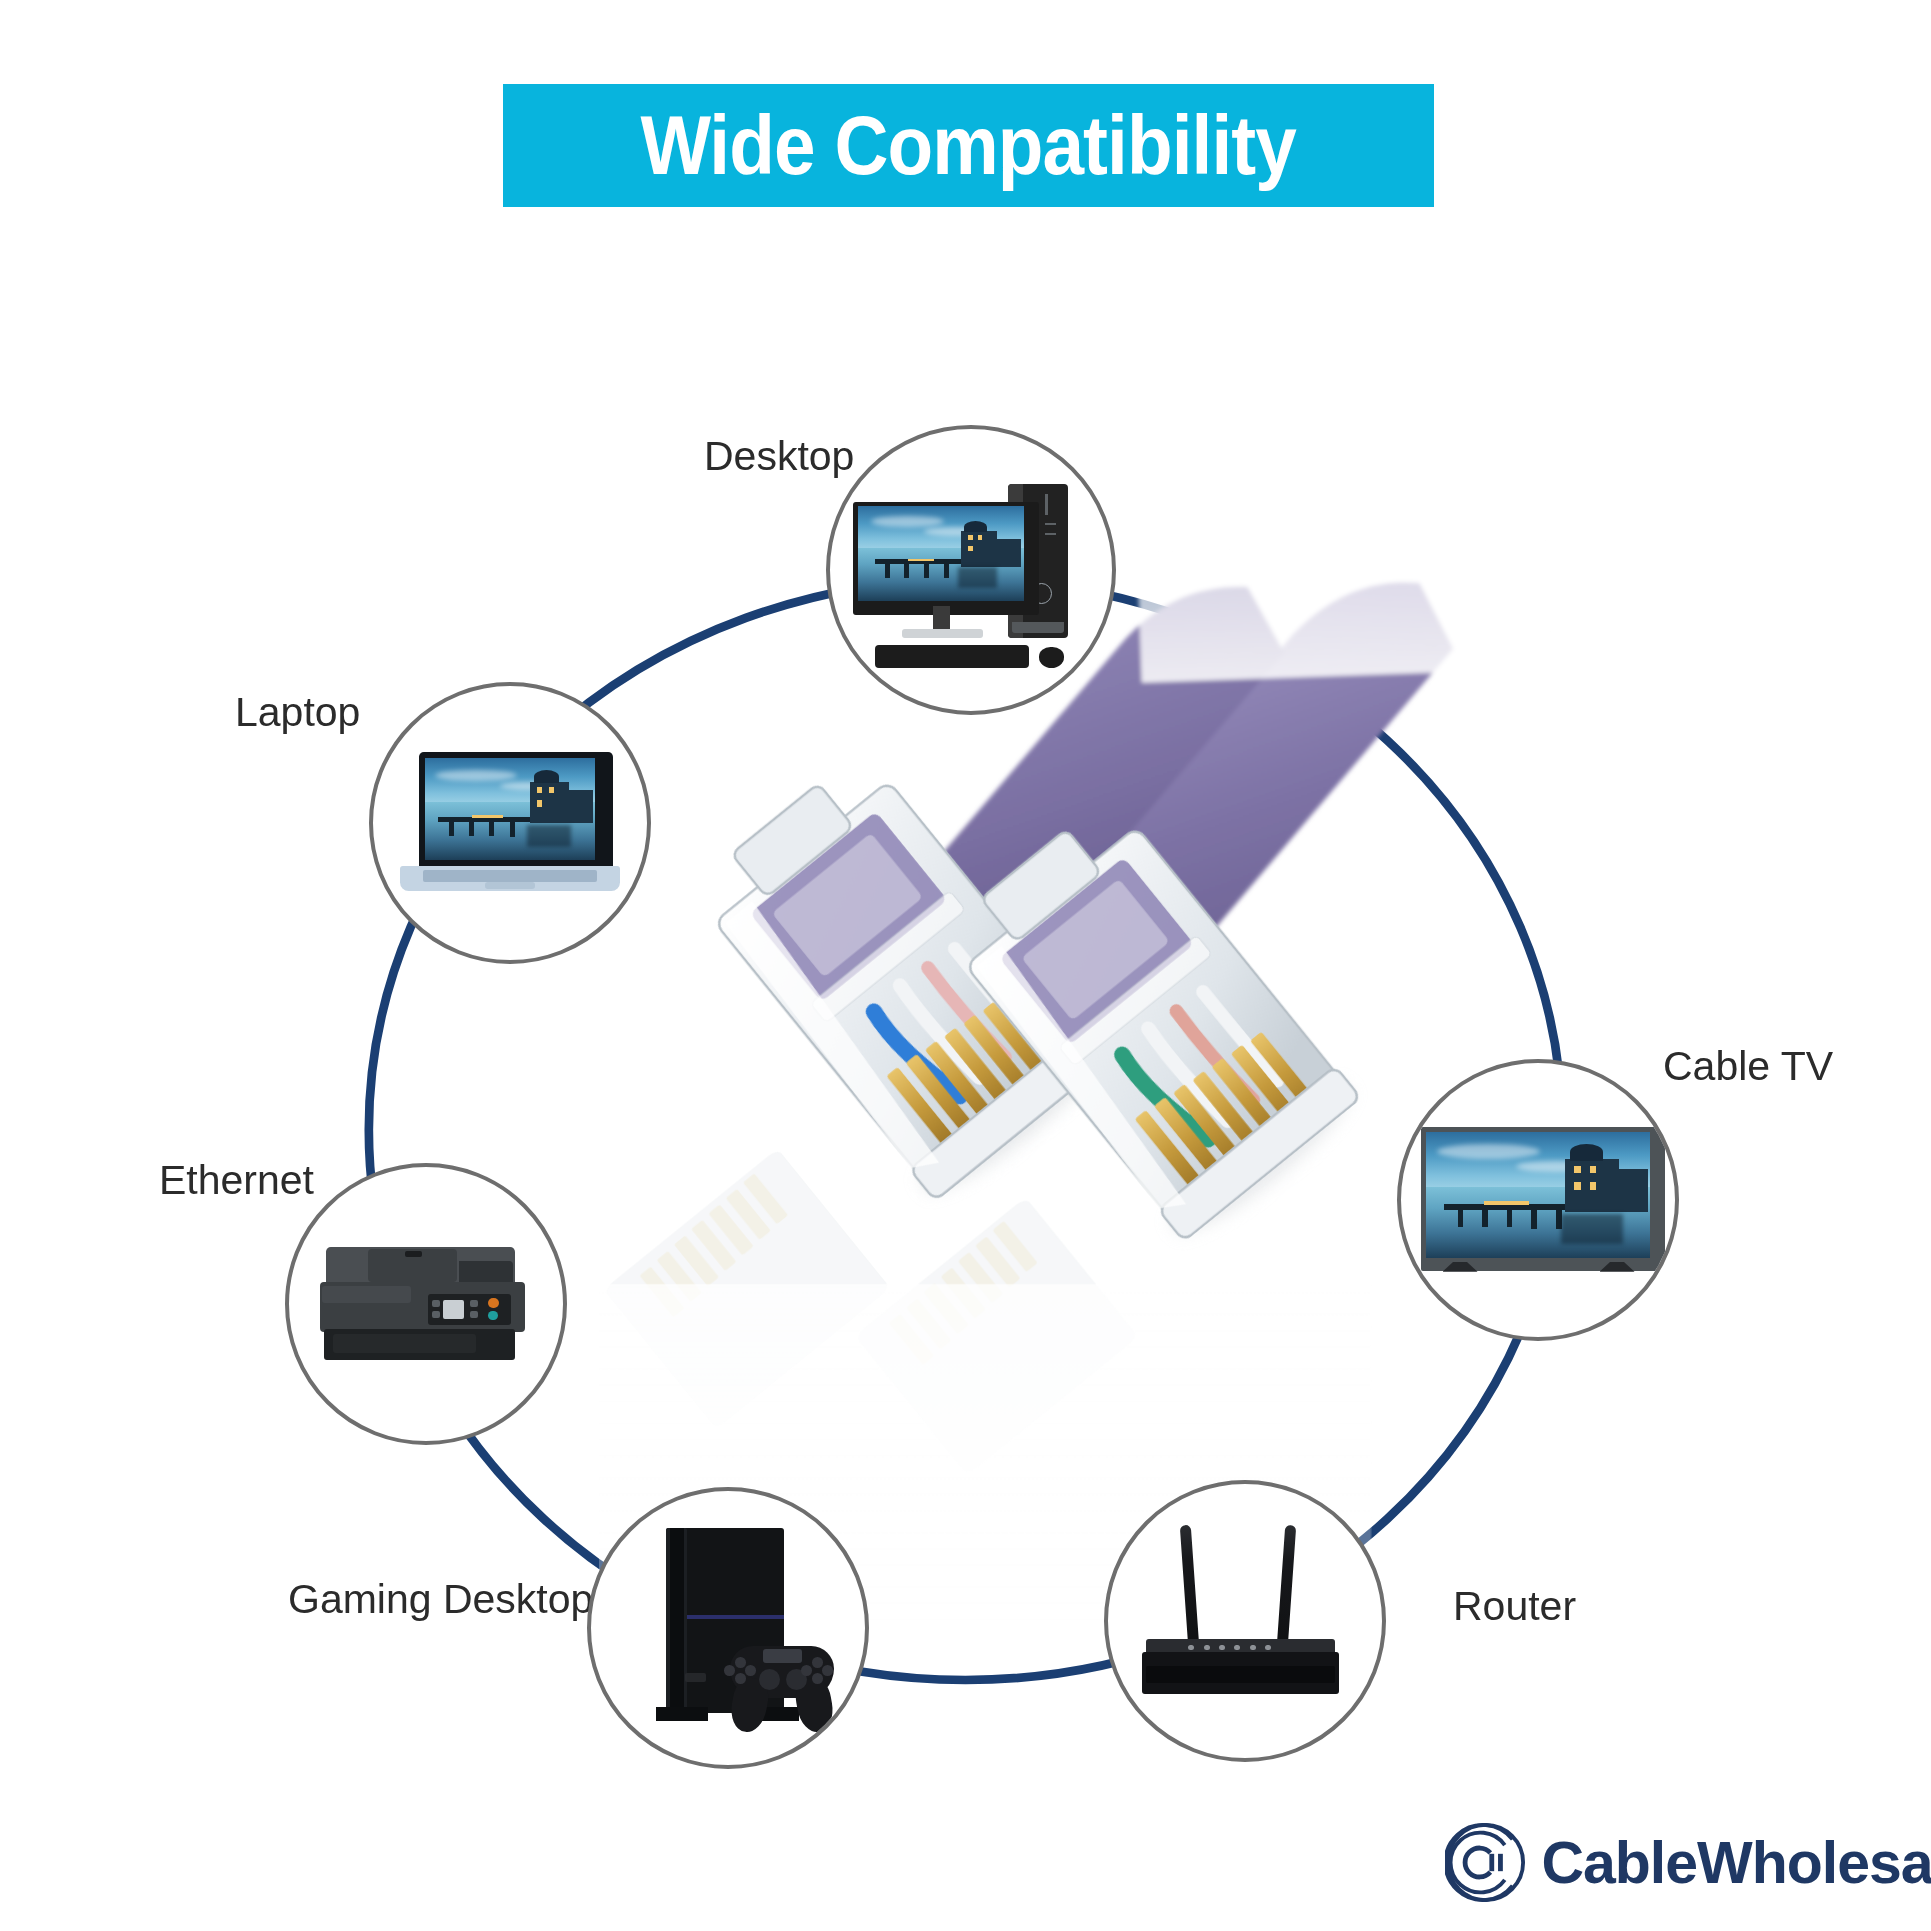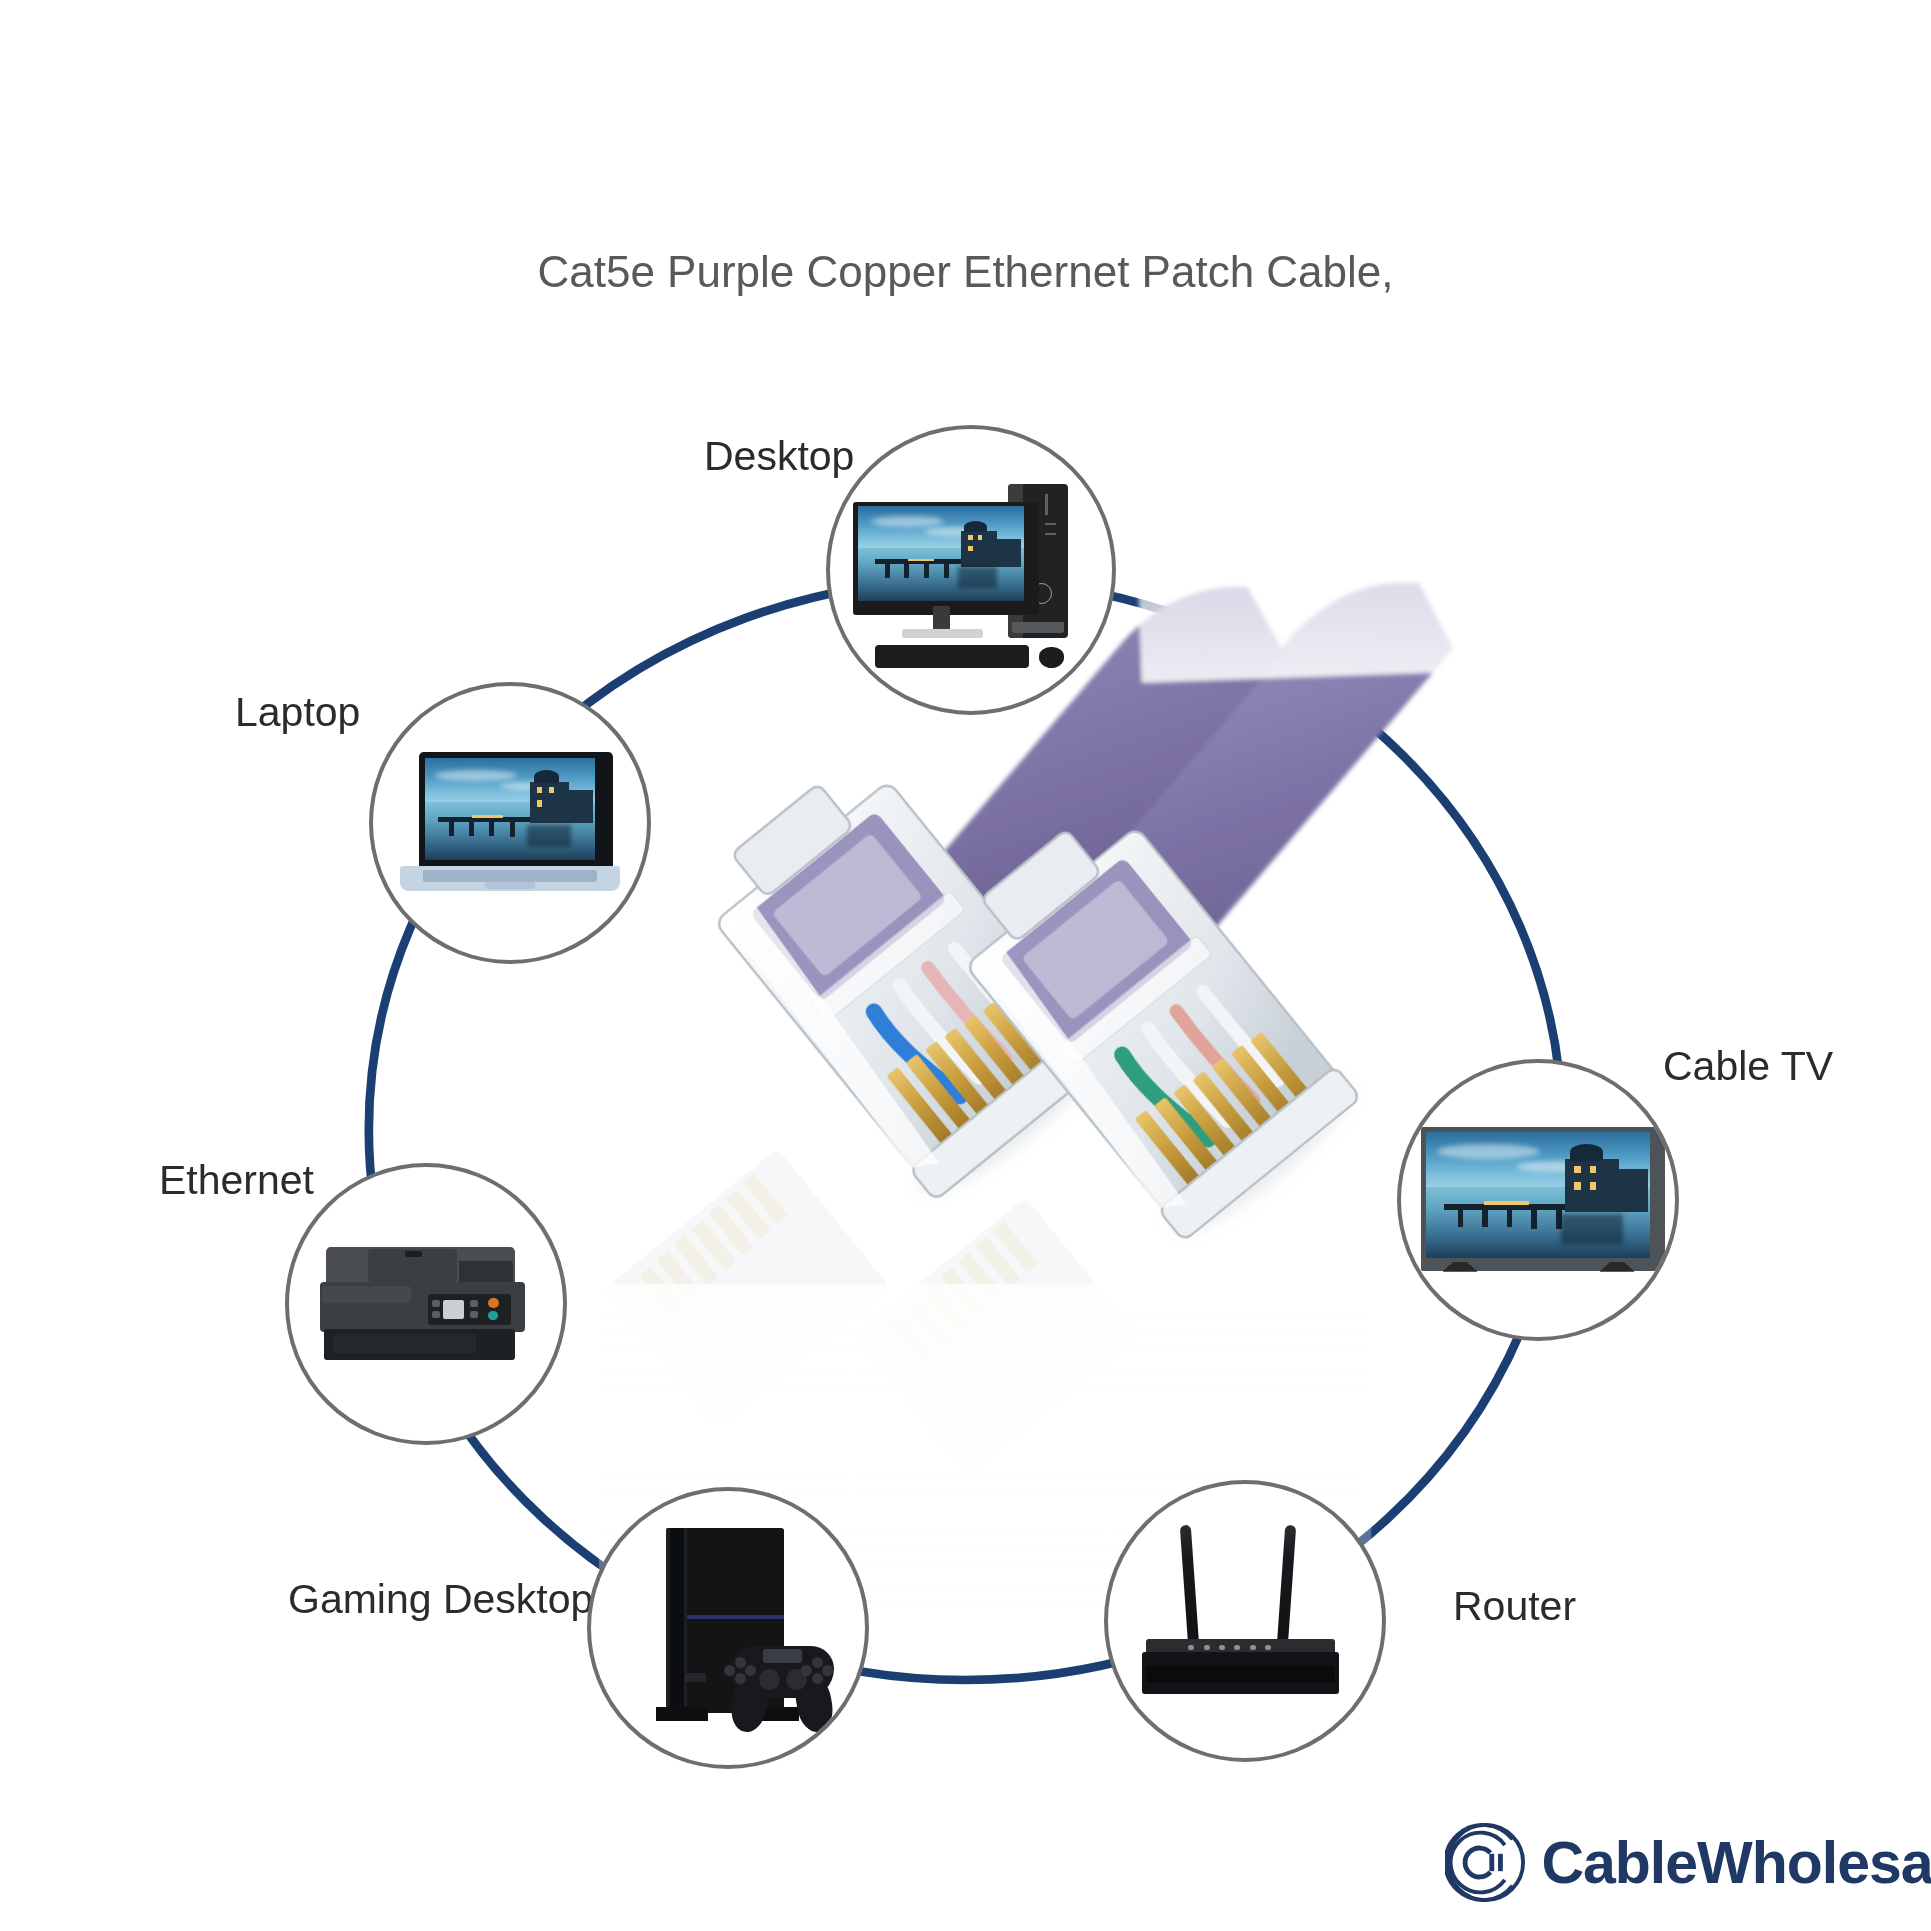--- a/index.html
+++ b/index.html
@@ -92,23 +92,25 @@
   .logo{position:absolute;left:1445px;top:1822px;display:flex;align-items:center;gap:15.4px;}
   .logo-mark{position:relative;width:81px;height:81px;}
   .logo-text{font-size:59px;font-weight:bold;color:#1f3864;letter-spacing:-1px;
              font-family:"Liberation Sans","DejaVu Sans",sans-serif;white-space:nowrap;}
 </style>
 </head>
 <body>
 
 <div id="stage">
 
+  <div class="banner">
+    <div class="banner-text">Wide Compatibility</div>
+  </div>
 
   <div class="subtitle">
-    <span>Cat5e Purple Copper Ethernet Patch Cable,</span>
   </div>
 
   <svg id="orbit" viewBox="0 0 2000 2000">
     <defs>
       <linearGradient id="cabGrad" x1="0" y1="0" x2="0.35" y2="1">
         <stop offset="0%" stop-color="#b9b2d2"></stop>
         <stop offset="22%" stop-color="#8e85b5"></stop>
         <stop offset="58%" stop-color="#7a6fa2"></stop>
         <stop offset="100%" stop-color="#5f5685"></stop>
       </linearGradient>

